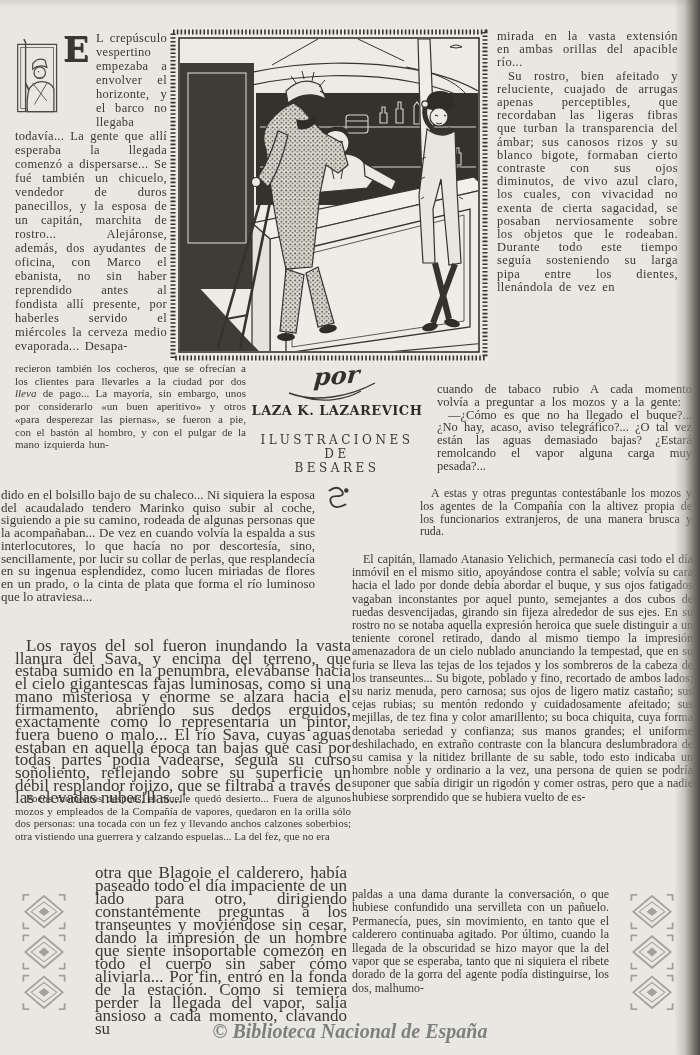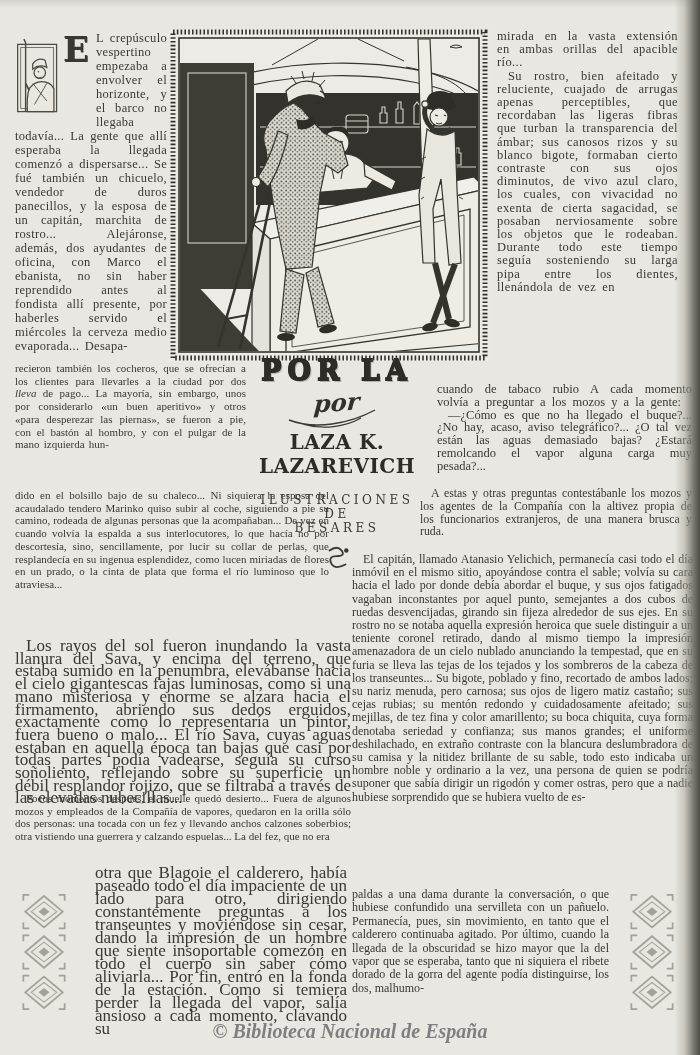--- a/index.html
+++ b/index.html
@@ -13,37 +13,37 @@
   .ind{text-indent:11px;}
   
   .l1{left:15px;top:31px;width:152px;font-size:12.5px;line-height:14px;letter-spacing:.3px;word-spacing:2px;}
   .r1{left:497px;top:30px;width:181px;font-size:12.5px;line-height:13.2px;letter-spacing:.4px;word-spacing:2.5px;}
   .r2{left:437px;top:383px;width:255px;font-size:12.5px;line-height:12.8px;word-spacing:3px;}
   .r3{left:420px;top:487px;width:272px;font-size:11.8px;line-height:12.8px;word-spacing:2px;}
   .r4{left:352px;top:553px;width:341px;font-size:12px;line-height:13.2px;}
   .r5{left:352px;top:888px;width:257px;font-size:12px;line-height:13.4px;}
   
   .l2{left:15px;top:362px;width:231px;font-size:11px;line-height:12.7px;word-spacing:1.5px;}
-  .l3{left:15px;top:489px;width:314px;font-size:11px;line-height:12.7px;}
+  .l3{left:1px;top:489px;width:314px;font-size:13px;line-height:12.7px;}
   .l4{left:15px;top:640px;width:336px;font-size:17px;line-height:12.7px;}
   .l5{left:15px;top:792px;width:336px;font-size:11px;line-height:12.7px;}
   .l6{left:95px;top:866px;width:252px;font-size:17px;line-height:13px;}
   .initcluster{float:left;width:76px;margin:2px 5px 0 0;display:flex;align-items:flex-start;}
   .dropcap{font-family:"DejaVu Serif",serif;font-weight:bold;font-size:34px;line-height:32px;
            margin-left:2px;color:#3a3832;text-shadow:.5px .5px 0 #3a3832;}
   .illus{position:absolute;left:168px;top:27px;width:322px;height:336px;}
   .title-block{position:absolute;left:232px;top:357px;width:210px;text-align:center;}
   .tl{font-family:"DejaVu Serif",serif;font-weight:bold;color:#2e2c27;font-size:27px;
       letter-spacing:6px;line-height:27px;
       text-shadow:.6px .6px 0 #2e2c27,-.6px -.6px 0 #2e2c27,.6px -.6px 0 #2e2c27,-.6px .6px 0 #2e2c27,1.6px 1.6px 0 rgba(46,44,39,.3);}
   .por-wrap{position:relative;height:38px;margin-top:4px;}
   .por{font-family:"DejaVu Serif",serif;font-style:italic;font-weight:bold;font-size:24px;
        display:inline-block;transform:skewX(-8deg) rotate(-4deg);color:#33312c;}
   .swash{position:absolute;left:55px;top:20px;}
-  .author{font-family:"DejaVu Serif",serif;font-weight:bold;font-size:20px;letter-spacing:.5px;
+  .author{font-family:"DejaVu Serif",serif;font-weight:bold;font-size:13px;letter-spacing:.5px;
           margin-top:4px;color:#2e2c27;}
   .credits{margin-top:15px;font-family:"DejaVu Serif",serif;font-size:12px;letter-spacing:3.5px;
            line-height:14px;color:#3a3832;}
   .flourish{margin-top:9px;}
   .ornament{position:absolute;width:48px;height:118px;}
   .orn-left{left:20px;top:893px;}
   .orn-right{left:628px;top:893px;}
   .watermark{position:absolute;left:0;top:1020px;width:100%;text-align:center;
              font-family:Liberation Serif, serif;font-style:italic;font-weight:bold;
              font-size:20px;color:#7f7f7f;}
@@ -162,21 +162,20 @@
       </g>
     </svg>
   </div>
 
   <div class="tb r1">
     <p>mirada en la vasta extensión en ambas orillas del apacible río...</p>
     <p class="ind">Su rostro, bien afeitado y reluciente, cuajado de arrugas apenas perceptibles, que recordaban las ligeras fibras que turban la transparencia del ámbar; sus canosos rizos y su blanco bigote, formaban cierto contraste con sus ojos diminutos, de vivo azul claro, los cuales, con vivacidad no exenta de cierta sagacidad, se posaban nerviosamente sobre los objetos que le rodeaban. Durante todo este tiempo seguía sosteniendo su larga pipa entre los dientes, llenándola de vez en</p>
   </div>
 
   <div class="title-block">
-    <div class="tl">POR LA</div>
     <div class="por-wrap">
       <span class="por">por</span>
       <svg class="swash" width="90" height="20" viewBox="0 0 90 20">
         <path d="M2,12 C28,22 62,16 88,2 M16,16 C36,22 58,19 74,10" stroke="#3a3832" stroke-width="1.4" fill="none"></path>
       </svg>
     </div>
     <div class="author">LAZA K. LAZAREVICH</div>
     <div class="credits">
       <div>ILUSTRACIONES</div>
       <div>DE</div>

